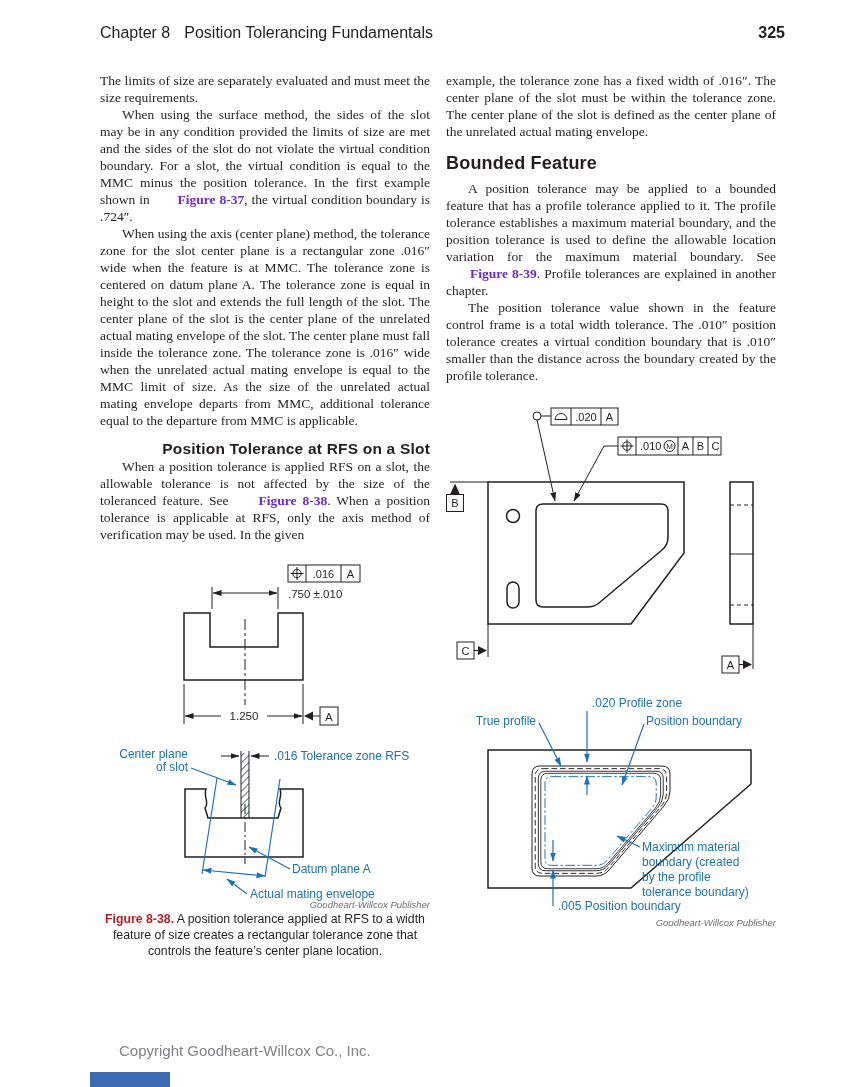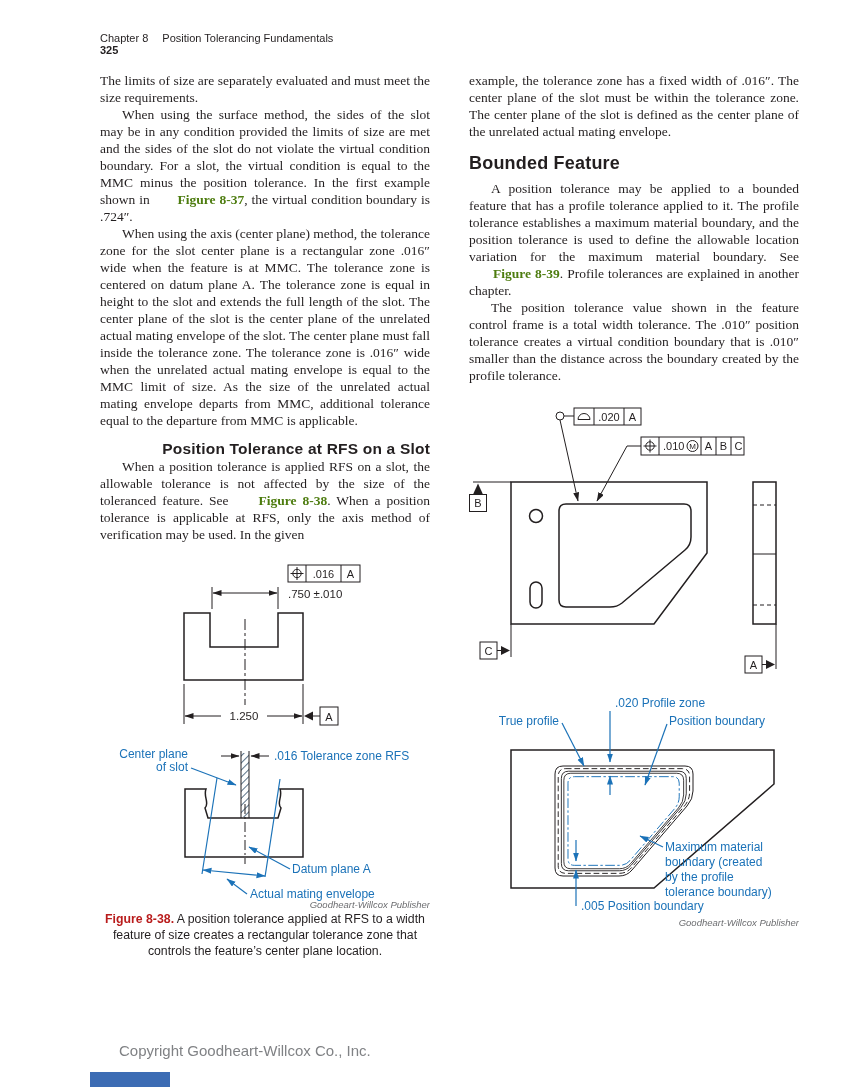--- a/index.html
+++ b/index.html
@@ -2,31 +2,31 @@
 <html><head>
 <meta charset="utf-8">
 <style>
   html,body { margin:0; padding:0; background:#e8e8e8; }
   .page {
     position:relative; width:849px; height:1087px; margin:0 auto;
     background:#ffffff; overflow:hidden;
     font-family:"Liberation Serif", serif; color:#231f20;
   }
   .running-head {
-    position:absolute; top:32px; left:100px; right:64px;
+    position:absolute; top:24px; left:100px; right:64px;
     display:flex; justify-content:space-between; align-items:baseline;
-    font-family:"Liberation Sans", sans-serif; font-size:11px; color:#231f20;flex-direction:column;
+    font-family:"Liberation Sans", sans-serif; font-size:16px; color:#231f20;
   }
   .rh-left span.chap { margin-right:14px; }
   .rh-page { font-weight:bold; }
-  .columns { position:absolute; top:72px; left:100px; display:flex; gap:39px; }
+  .columns { position:absolute; top:72px; left:100px; display:flex; gap:16px; }
   .col { width:330px; }
   p.body { font-size:13.5px; line-height:17px; text-align:justify; margin:0; }
   p.indent { text-indent:22px; }
-  .figref { color:#4d7c0f; font-weight:bold;padding-left:24px; }
+  .figref { color:#6d28d9; font-weight:bold;padding-left:24px; }
   h2.sub {
     font-family:"Liberation Sans", sans-serif; font-weight:bold;
     font-size:15.5px; margin:11px 0 0 0; letter-spacing:0.2px;text-align:right;
   }
   h2.main {
     font-family:Liberation Sans, sans-serif; font-weight:bold;
     font-size:18px; margin:13px 0 6px 0; letter-spacing:0.2px;
   }
   figure { margin:14px 0 0 0;text-align:center; }
   figcaption {

